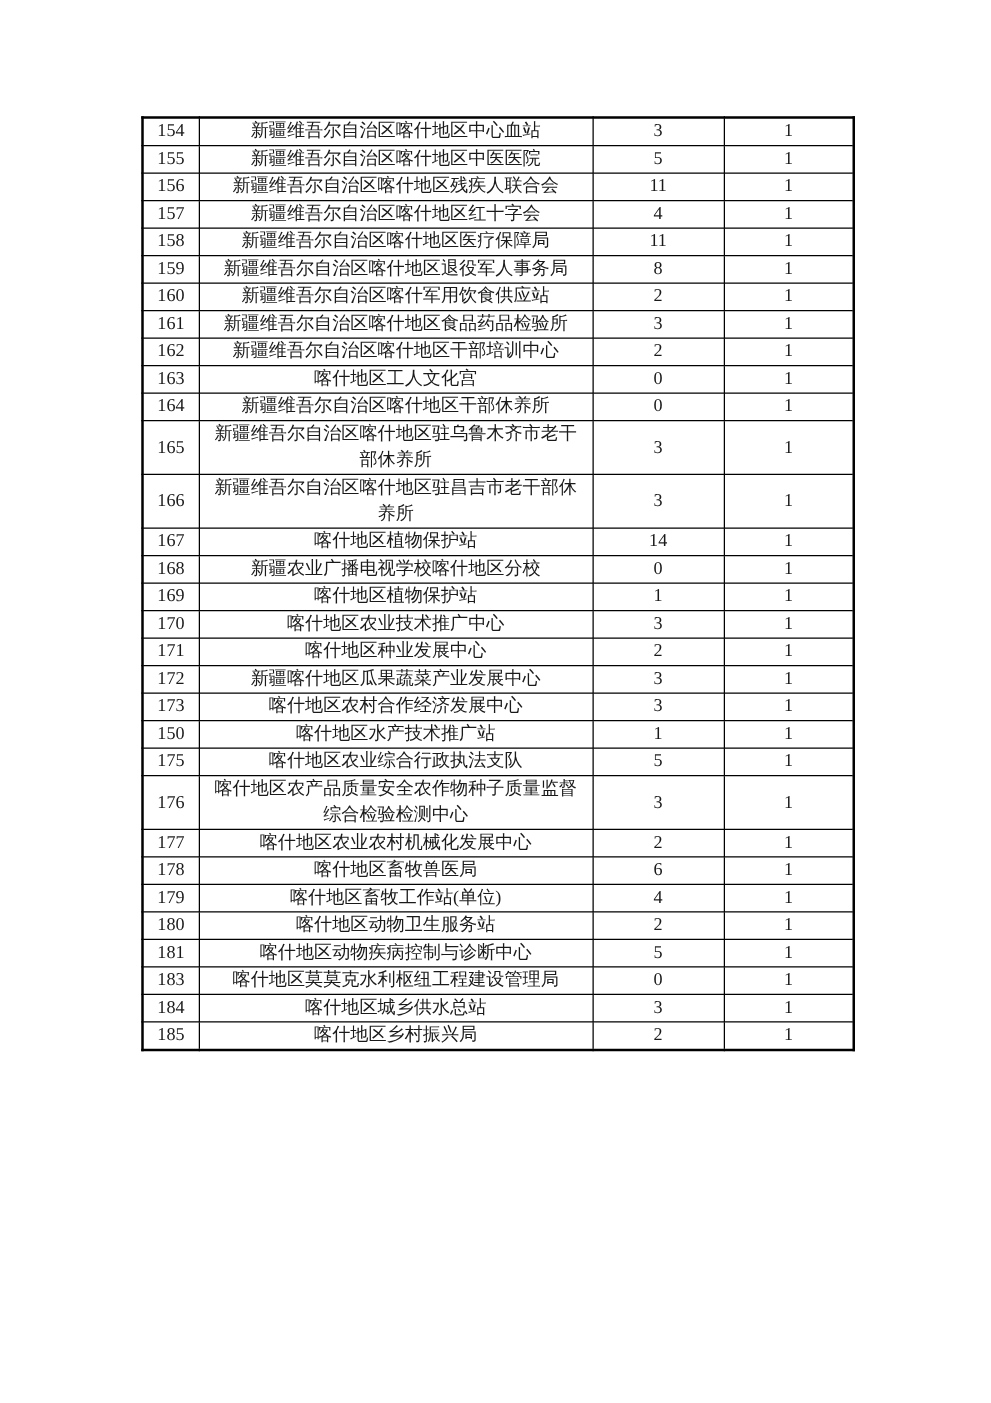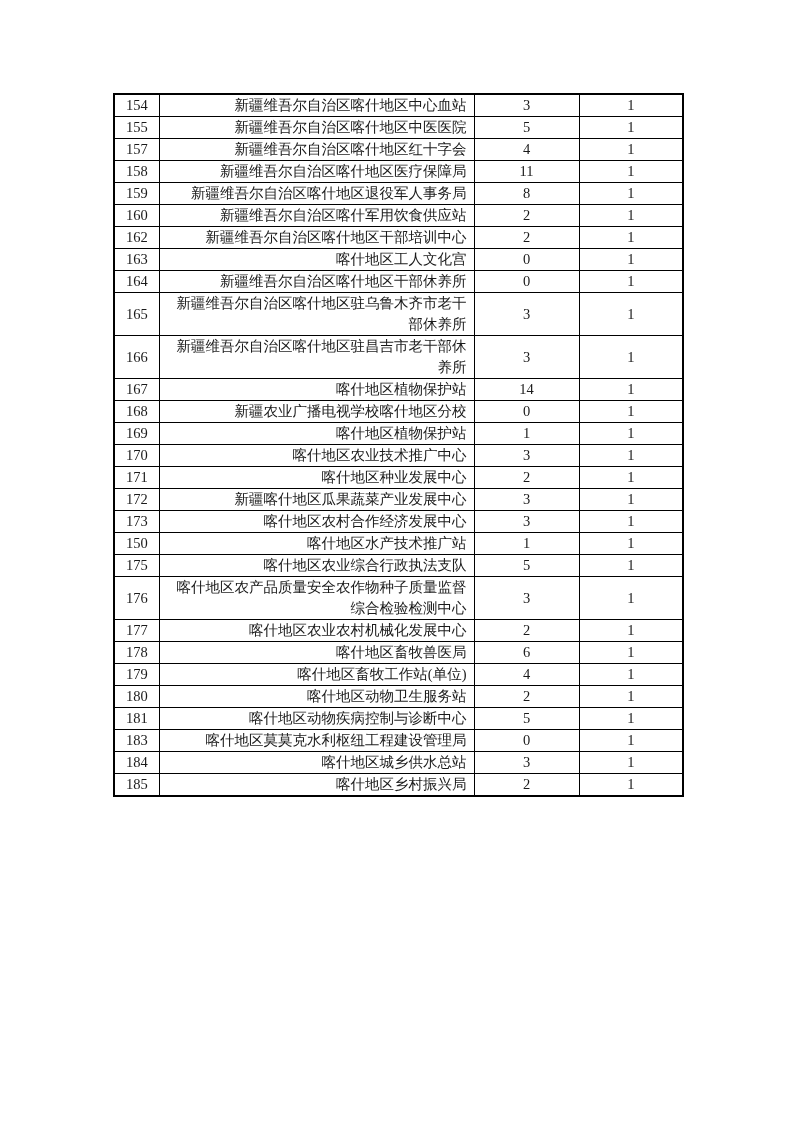--- a/index.html
+++ b/index.html
@@ -31,21 +31,21 @@
     line-height: 21px;
     height: 21px;
     padding: 0;
     color: #1a1a1a;
     text-align: center;
     vertical-align: middle;
     word-break: break-all;
     overflow-wrap: break-word;
   }
   table.org-table td.cell-name {
-    text-align: right;
+    text-align: center;
     padding: 0 7px;
   }
   col.c-index { width: 45px; }
   col.c-name  { width: 315px; }
   col.c-count { width: 105px; }
   col.c-flag  { width: 104px; }
 </style>
 </head>
 <body>
 
@@ -64,20 +64,26 @@
           <td class="cell-count">3</td>
           <td class="cell-flag">1</td>
         </tr>
         <tr>
           <td class="cell-index">155</td>
           <td class="cell-name">新疆维吾尔自治区喀什地区中医医院</td>
           <td class="cell-count">5</td>
           <td class="cell-flag">1</td>
         </tr>
         <tr>
+          <td class="cell-index">156</td>
+          <td class="cell-name">新疆维吾尔自治区喀什地区残疾人联合会</td>
+          <td class="cell-count">11</td>
+          <td class="cell-flag">1</td>
+        </tr>
+        <tr>
           <td class="cell-index">157</td>
           <td class="cell-name">新疆维吾尔自治区喀什地区红十字会</td>
           <td class="cell-count">4</td>
           <td class="cell-flag">1</td>
         </tr>
         <tr>
           <td class="cell-index">158</td>
           <td class="cell-name">新疆维吾尔自治区喀什地区医疗保障局</td>
           <td class="cell-count">11</td>
           <td class="cell-flag">1</td>
@@ -85,20 +91,26 @@
         <tr>
           <td class="cell-index">159</td>
           <td class="cell-name">新疆维吾尔自治区喀什地区退役军人事务局</td>
           <td class="cell-count">8</td>
           <td class="cell-flag">1</td>
         </tr>
         <tr>
           <td class="cell-index">160</td>
           <td class="cell-name">新疆维吾尔自治区喀什军用饮食供应站</td>
           <td class="cell-count">2</td>
+          <td class="cell-flag">1</td>
+        </tr>
+        <tr>
+          <td class="cell-index">161</td>
+          <td class="cell-name">新疆维吾尔自治区喀什地区食品药品检验所</td>
+          <td class="cell-count">3</td>
           <td class="cell-flag">1</td>
         </tr>
         <tr>
           <td class="cell-index">162</td>
           <td class="cell-name">新疆维吾尔自治区喀什地区干部培训中心</td>
           <td class="cell-count">2</td>
           <td class="cell-flag">1</td>
         </tr>
         <tr>
           <td class="cell-index">163</td>

